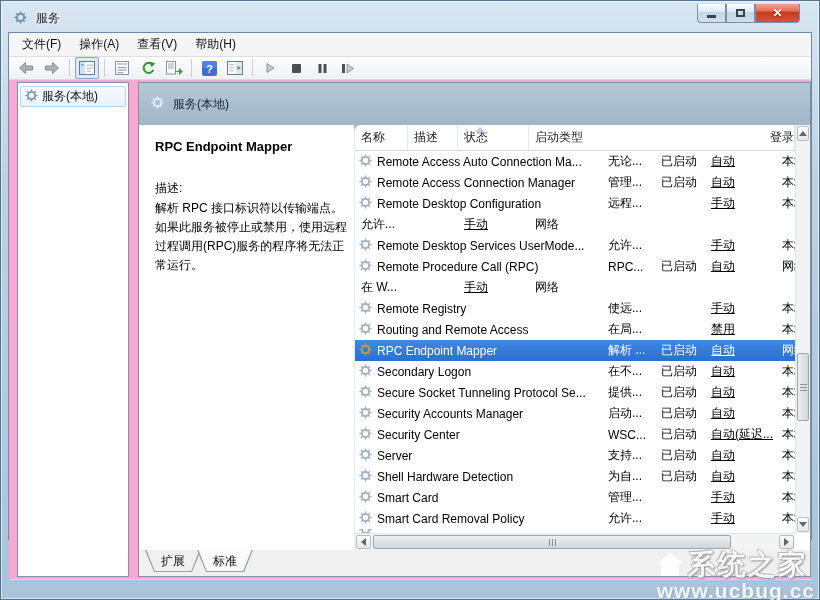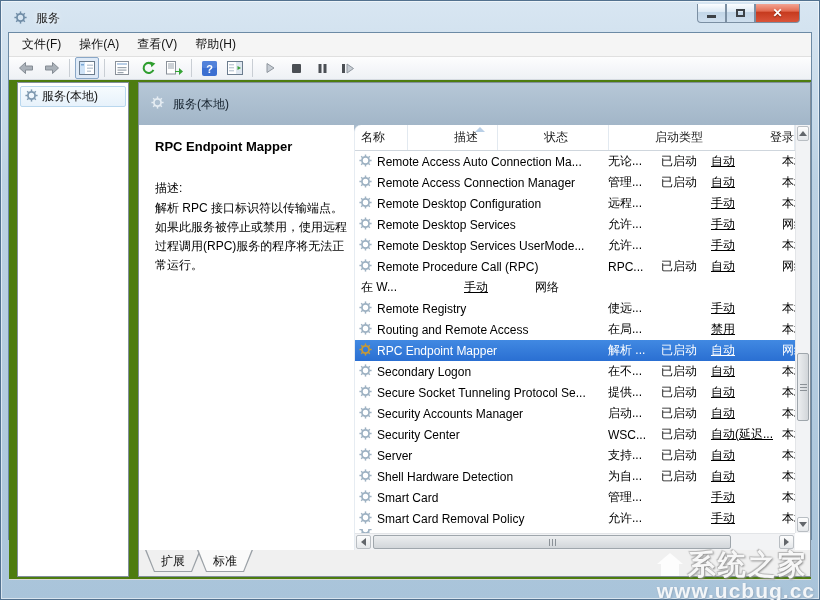--- a/index.html
+++ b/index.html
@@ -32,41 +32,41 @@
     display:flex; align-items:center; font-size:12px; color:#111; padding-left:4px; }
   .menu-item { padding:4px 9px; cursor:default; }
 
   .toolbar { height:27px; background:linear-gradient(#fdfdfe,#eef1f5); border-bottom:1px solid #d6dbe1;
     display:flex; align-items:center; padding-left:5px; gap:2px; }
   .tbtn { width:24px; height:22px; display:flex; align-items:center; justify-content:center; border:1px solid transparent; border-radius:2px; }
   .tbtn.pressed { background:#dfeaf7; border:1px solid #8aa7c7; }
   .tsep { width:1px; height:18px; background:#c9ced4; margin:0 3px; }
 
   
-  .main { flex:1; display:flex; padding:2px 0 0 8px; background:#4d7c0f; }
+  .main { flex:1; display:flex; padding:2px 0 0 8px; background:#f9a8d4; }
   .tree-pane { width:112px; background:#fff; border:1px solid #828f9c; margin-bottom:2px; padding:3px 2px; }
   .tree-item { display:flex; align-items:center; gap:4px; font-size:12px; color:#111;
     border:1px solid #b9d7ee; background:linear-gradient(#f6fbfe,#e7f2fb); border-radius:2px; padding:1px 4px; }
   .tree-item .gear { color:#7e99b0; }
 
   .right-pane { flex:1; margin-left:9px; border:1px solid #828f9c; margin-bottom:2px;
     display:flex; flex-direction:column; background:#aabccd; min-width:0; }
   .pane-header { height:42px; background:linear-gradient(#b6c7d7,#a2b6c8); display:flex; align-items:center;
     padding-left:12px; gap:9px; font-size:12px; color:#15222e; }
   .pane-header .gear { color:#e6edf3; }
 
   .content-row { flex:1; display:flex; min-height:0; }
   .desc-panel { width:215px; background:#fff; padding:14px 10px 0 16px; overflow:hidden; }
   .svc-title { font-size:13px; font-weight:bold; color:#000; }
   .desc-label { margin-top:26px; font-size:12px; color:#000; }
   .desc-text { font-size:12px; color:#000; line-height:19px; margin-top:2px; width:196px; }
 
   .list-panel { flex:1; background:#fff; position:relative; border-top-left-radius:7px; overflow:hidden;
     display:flex; flex-direction:column; border-left:1px solid #e6ecf2; }
-  .col-headers { height:26px; display:flex; border-bottom:1px solid #cfd6dd; position:relative; padding-right:15px;gap:40px; }
+  .col-headers { height:26px; display:flex; border-bottom:1px solid #cfd6dd; position:relative; padding-right:15px; }
   .col-h { font-size:12px; color:#1a1a1a; display:flex; align-items:flex-end; padding:0 0 4px 6px;
     border-right:1px solid #e2e9f0; white-space:nowrap; overflow:hidden; }
   .col-h:nth-child(1) { width:247px; background:#f1f7fd; }
   .col-h:nth-child(2) { width:53px; }
   .col-h:nth-child(3) { width:50px; }
   .col-h:nth-child(4) { width:71px; }
   .col-h:nth-child(5) { flex:1; border-right:none; }
   .sort-arrow { position:absolute; top:2px; left:120px; width:0; height:0;
     border-left:5px solid transparent; border-right:5px solid transparent; border-bottom:5px solid #b9cfe6; }
 
@@ -382,36 +382,20 @@
     <circle cx="8" cy="8" r="4.4" fill="none" stroke="currentColor" stroke-width="2.2"></circle>
   </svg></span>
                     <span>Remote Desktop Configuration</span>
                   </div>
     <div class="cell c-desc">远程...</div>
     <div class="cell c-status"></div>
     <div class="cell c-startup">手动</div>
     <div class="cell c-logon">本地</div>
   </div>
                 <div class="srow">
-    <div class="cell c-name">
-                    <span class="gear-slot"><svg class="gear" viewBox="0 0 16 16" width="13" height="13">
-    <g stroke="currentColor" stroke-width="1.8">
-      <line x1="8" y1="0.5" x2="8" y2="3"></line>
-                          <line x1="8" y1="13" x2="8" y2="15.5"></line>
-      <line x1="0.5" y1="8" x2="3" y2="8"></line>
-                          <line x1="13" y1="8" x2="15.5" y2="8"></line>
-      <line x1="2.7" y1="2.7" x2="4.5" y2="4.5"></line>
-                          <line x1="11.5" y1="11.5" x2="13.3" y2="13.3"></line>
-      <line x1="2.7" y1="13.3" x2="4.5" y2="11.5"></line>
-                          <line x1="11.5" y1="4.5" x2="13.3" y2="2.7"></line>
-    </g>
-    <circle cx="8" cy="8" r="4.4" fill="none" stroke="currentColor" stroke-width="2.2"></circle>
-  </svg></span>
-                    <span>Remote Desktop Services</span>
-                  </div>
     <div class="cell c-desc">允许...</div>
     <div class="cell c-status"></div>
     <div class="cell c-startup">手动</div>
     <div class="cell c-logon">网络</div>
   </div>
                 <div class="srow">
     <div class="cell c-name">
                     <span class="gear-slot"><svg class="gear" viewBox="0 0 16 16" width="13" height="13">
     <g stroke="currentColor" stroke-width="1.8">
       <line x1="8" y1="0.5" x2="8" y2="3"></line>

